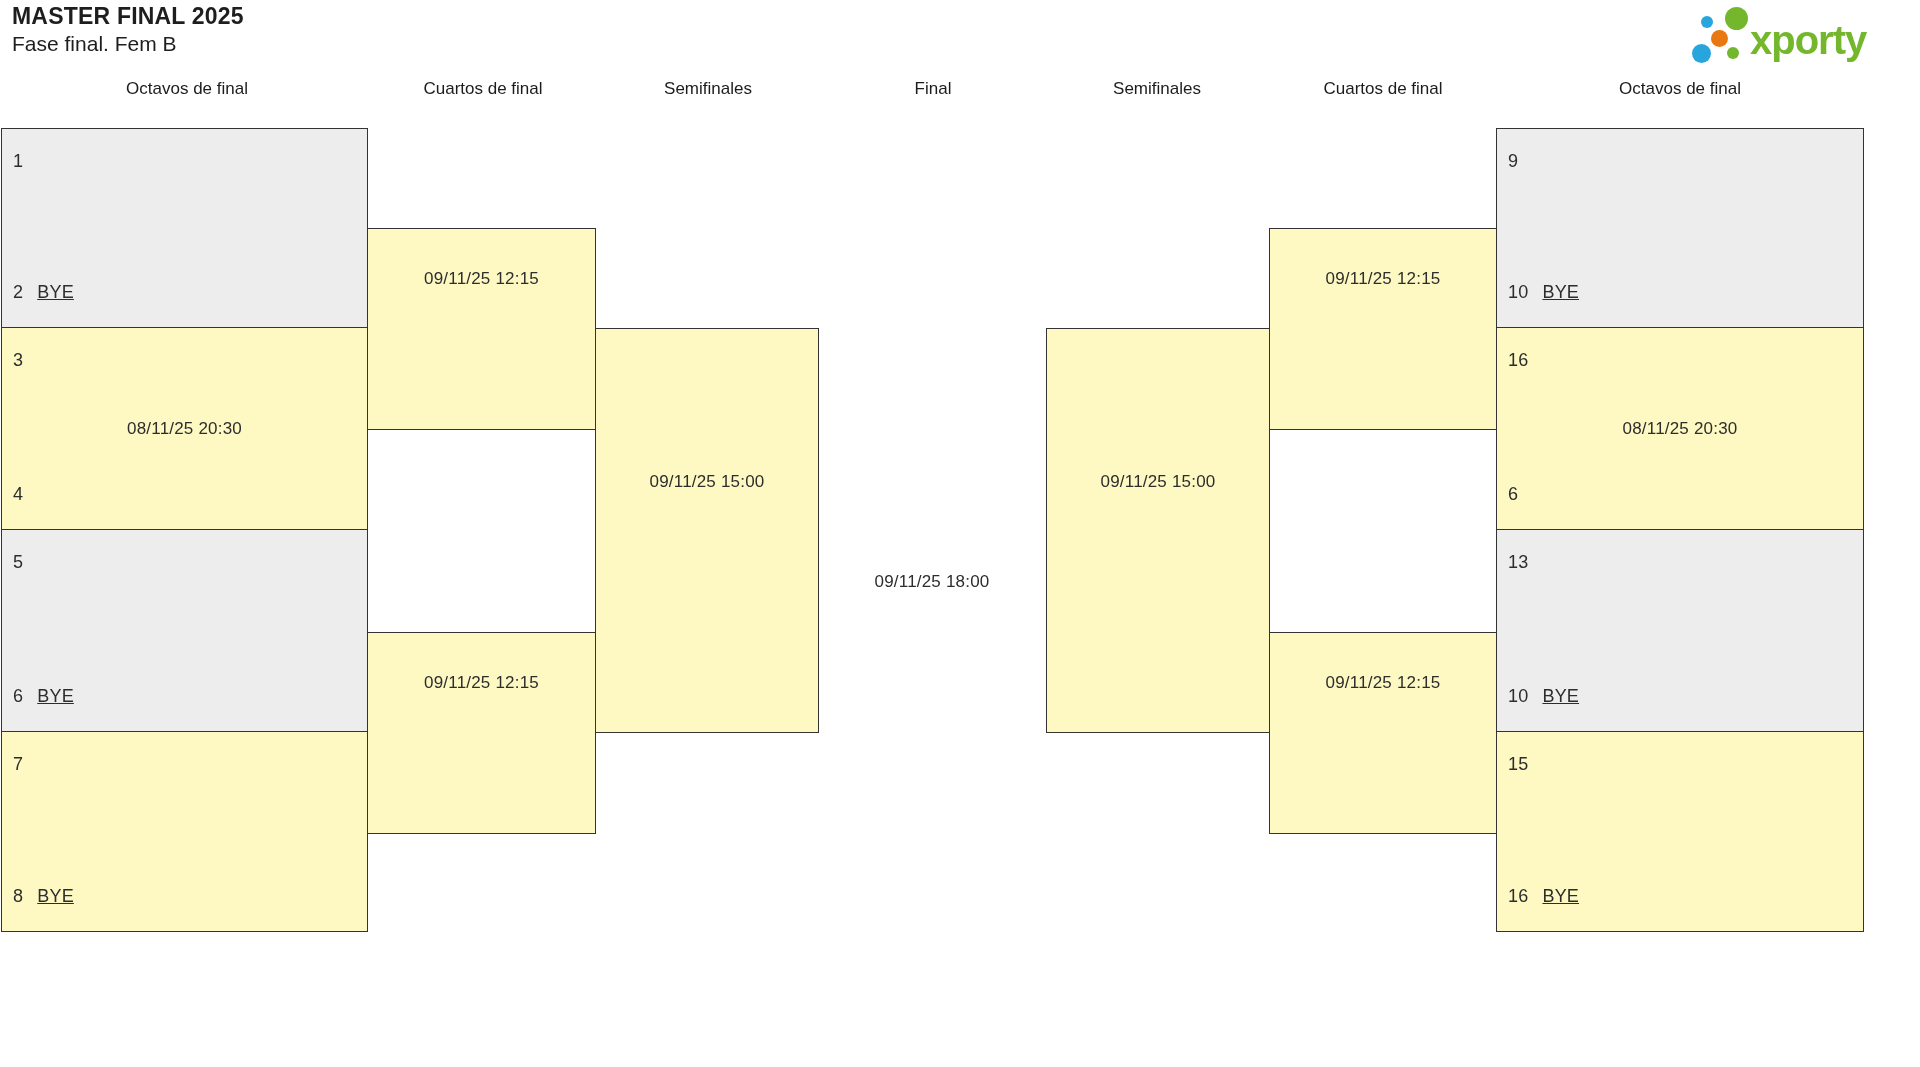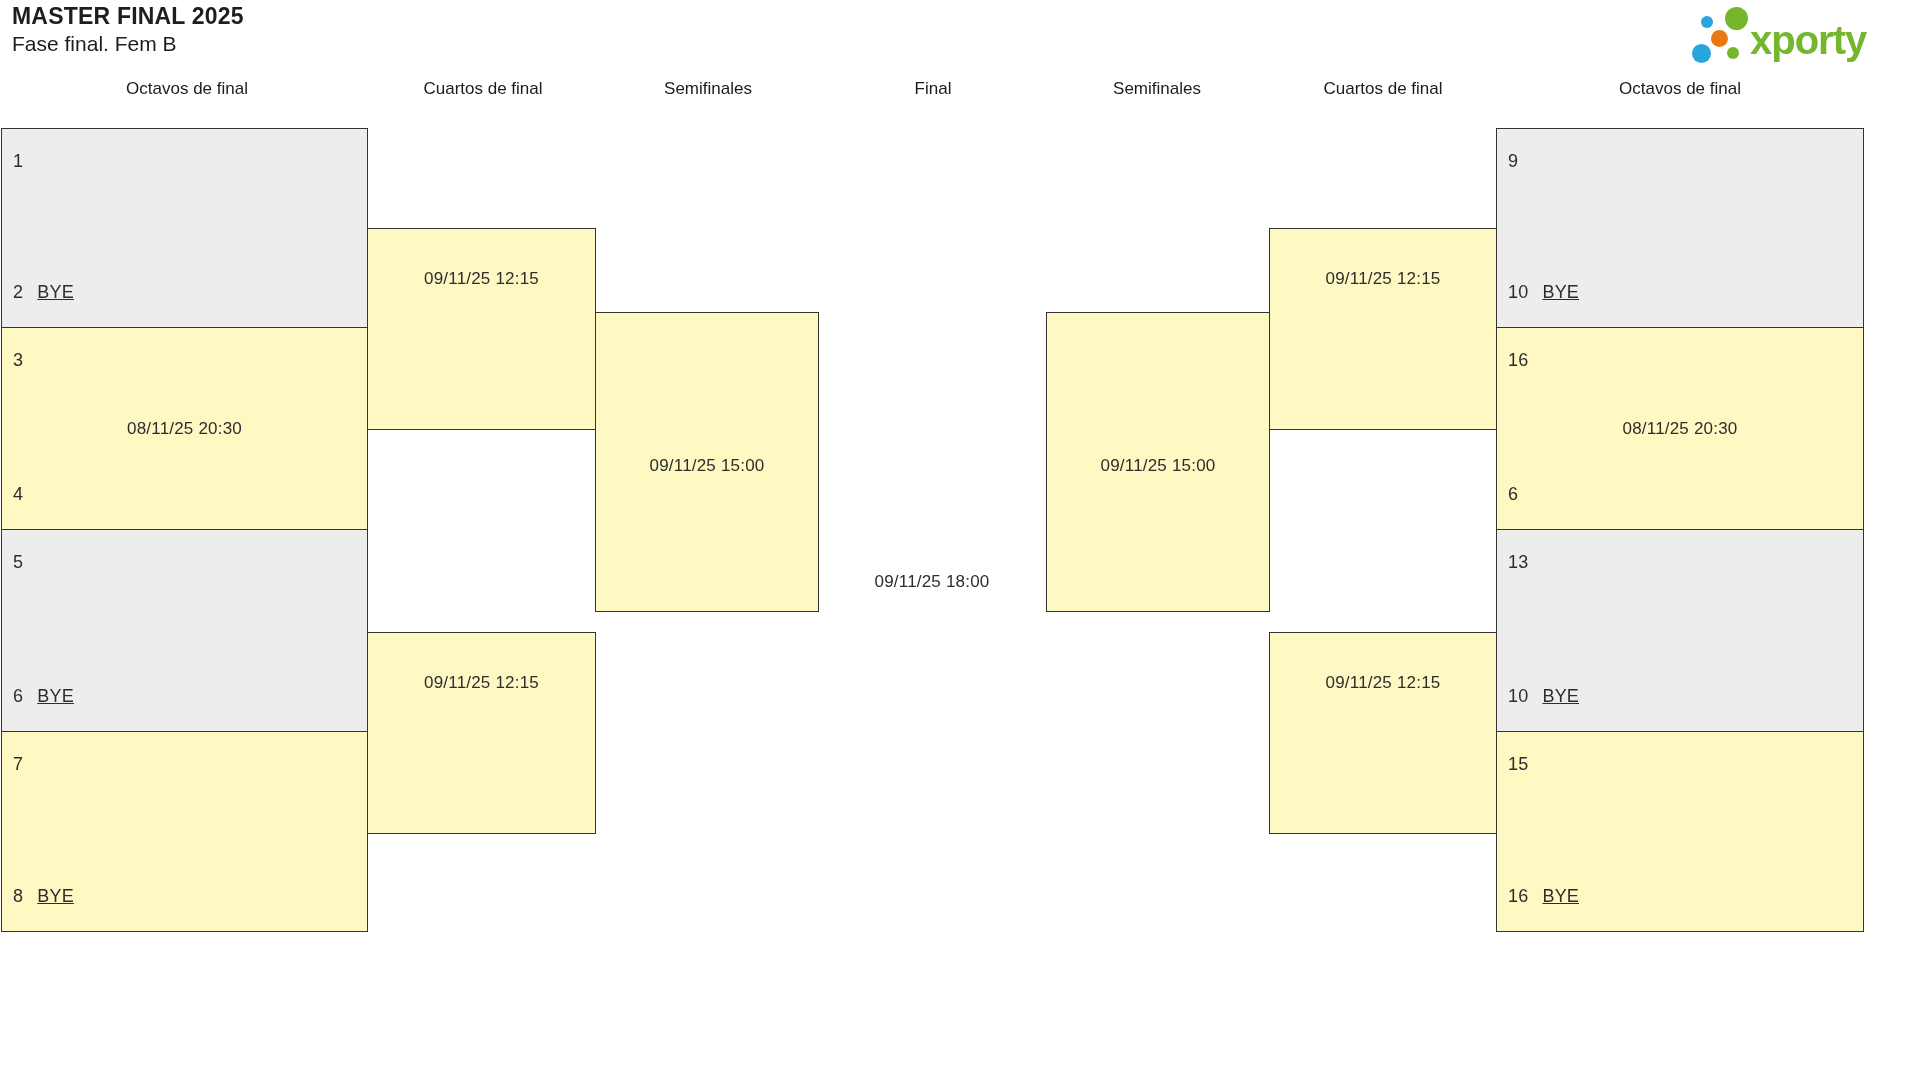--- a/index.html
+++ b/index.html
@@ -51,21 +51,21 @@
 
   
   .qf-left  { left:367px;  width:229px; }
   .qf-right { left:1269px; width:228px; }
   .qf-top { top:228px; height:202px; }
   .qf-bot { top:632px; height:202px; }
 
   
   .sf-left  { left:595px;  width:224px; }
   .sf-right { left:1046px; width:224px; }
-  .sf { top:312px; height:300px; }
+  .sf { top:328px; height:405px; }
 
   
   .entrant {
     position:absolute; left:0; right:0; display:flex; align-items:center;
     padding-left:11px; font-size:18px; color:#2d2d2d; letter-spacing:0.2px;
   }
   .entrant.top { top:22px; }
   .entrant.bot { bottom:24px; }
   .entrant .bye { margin-left:14px;text-decoration:underline; }
 

